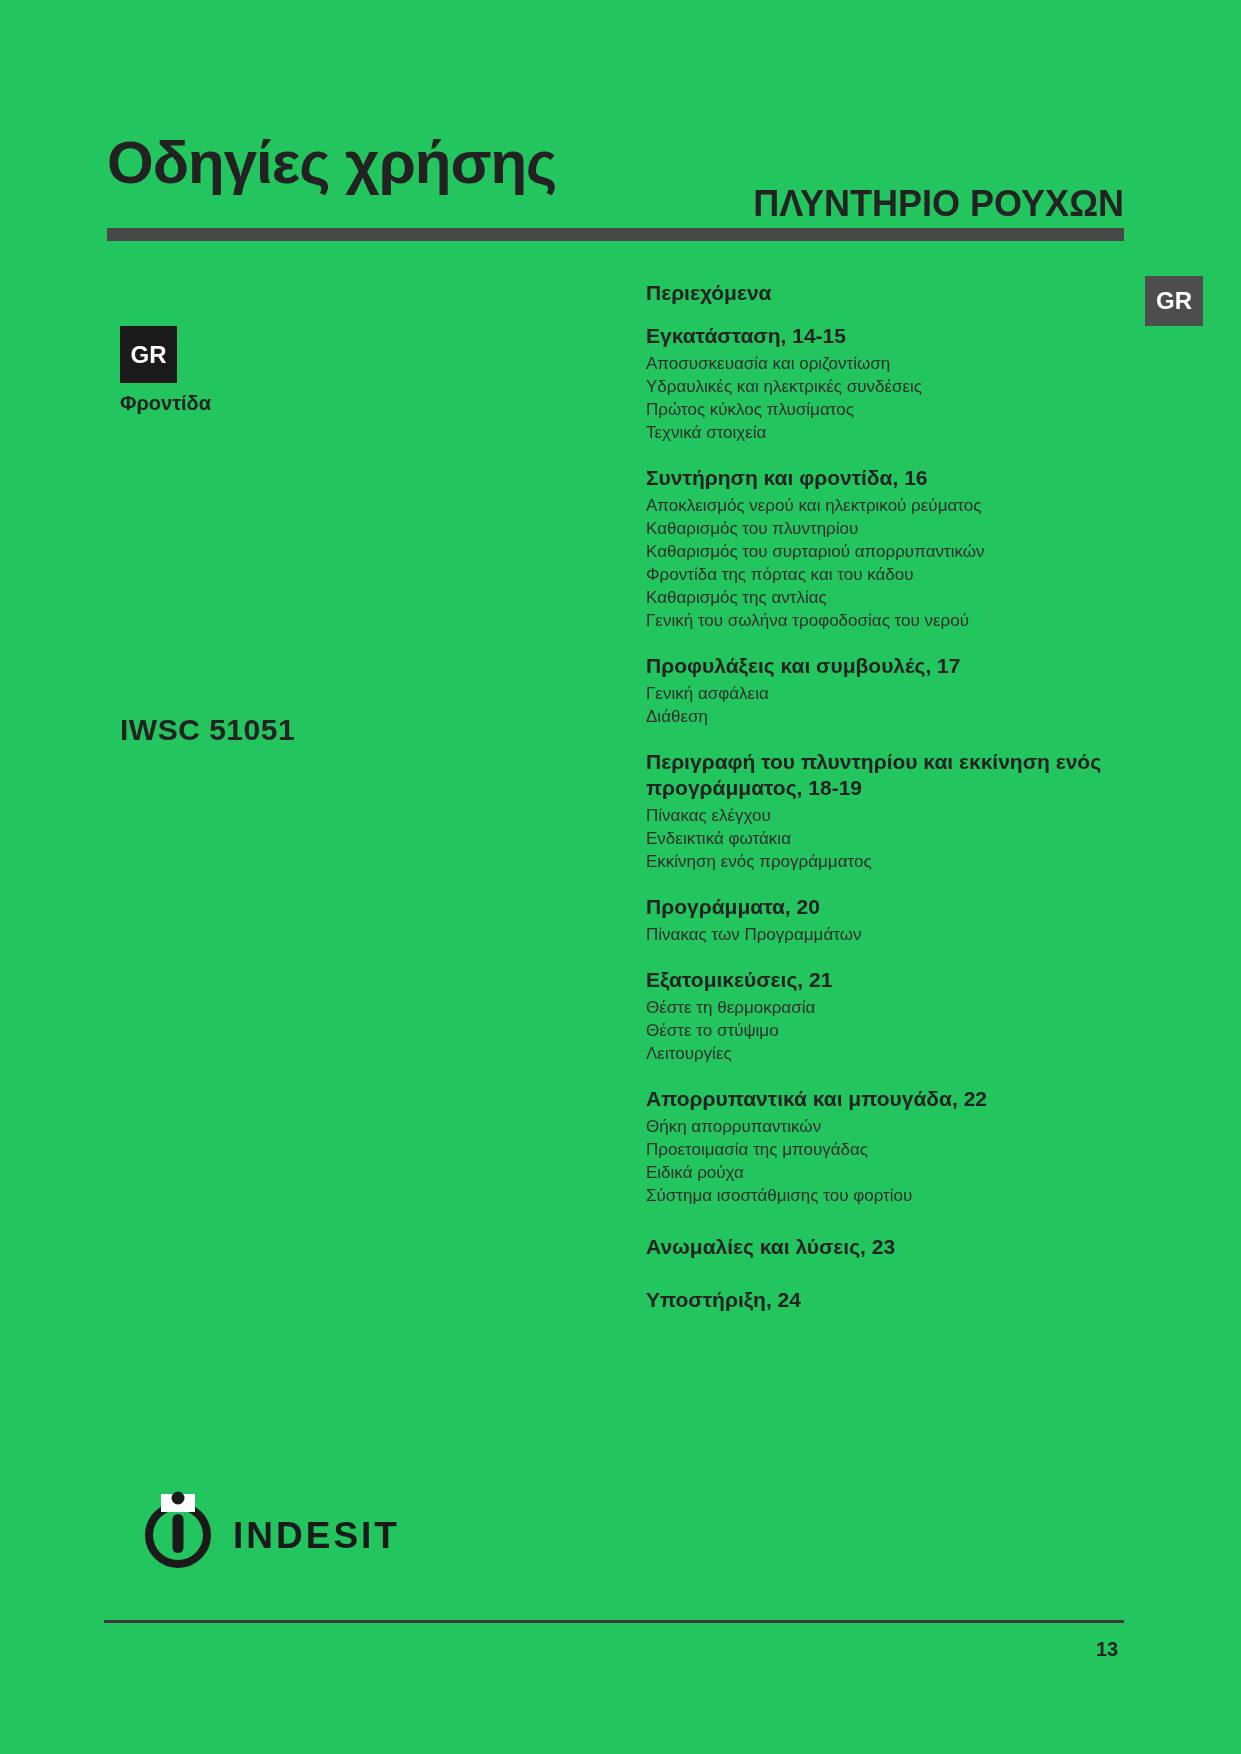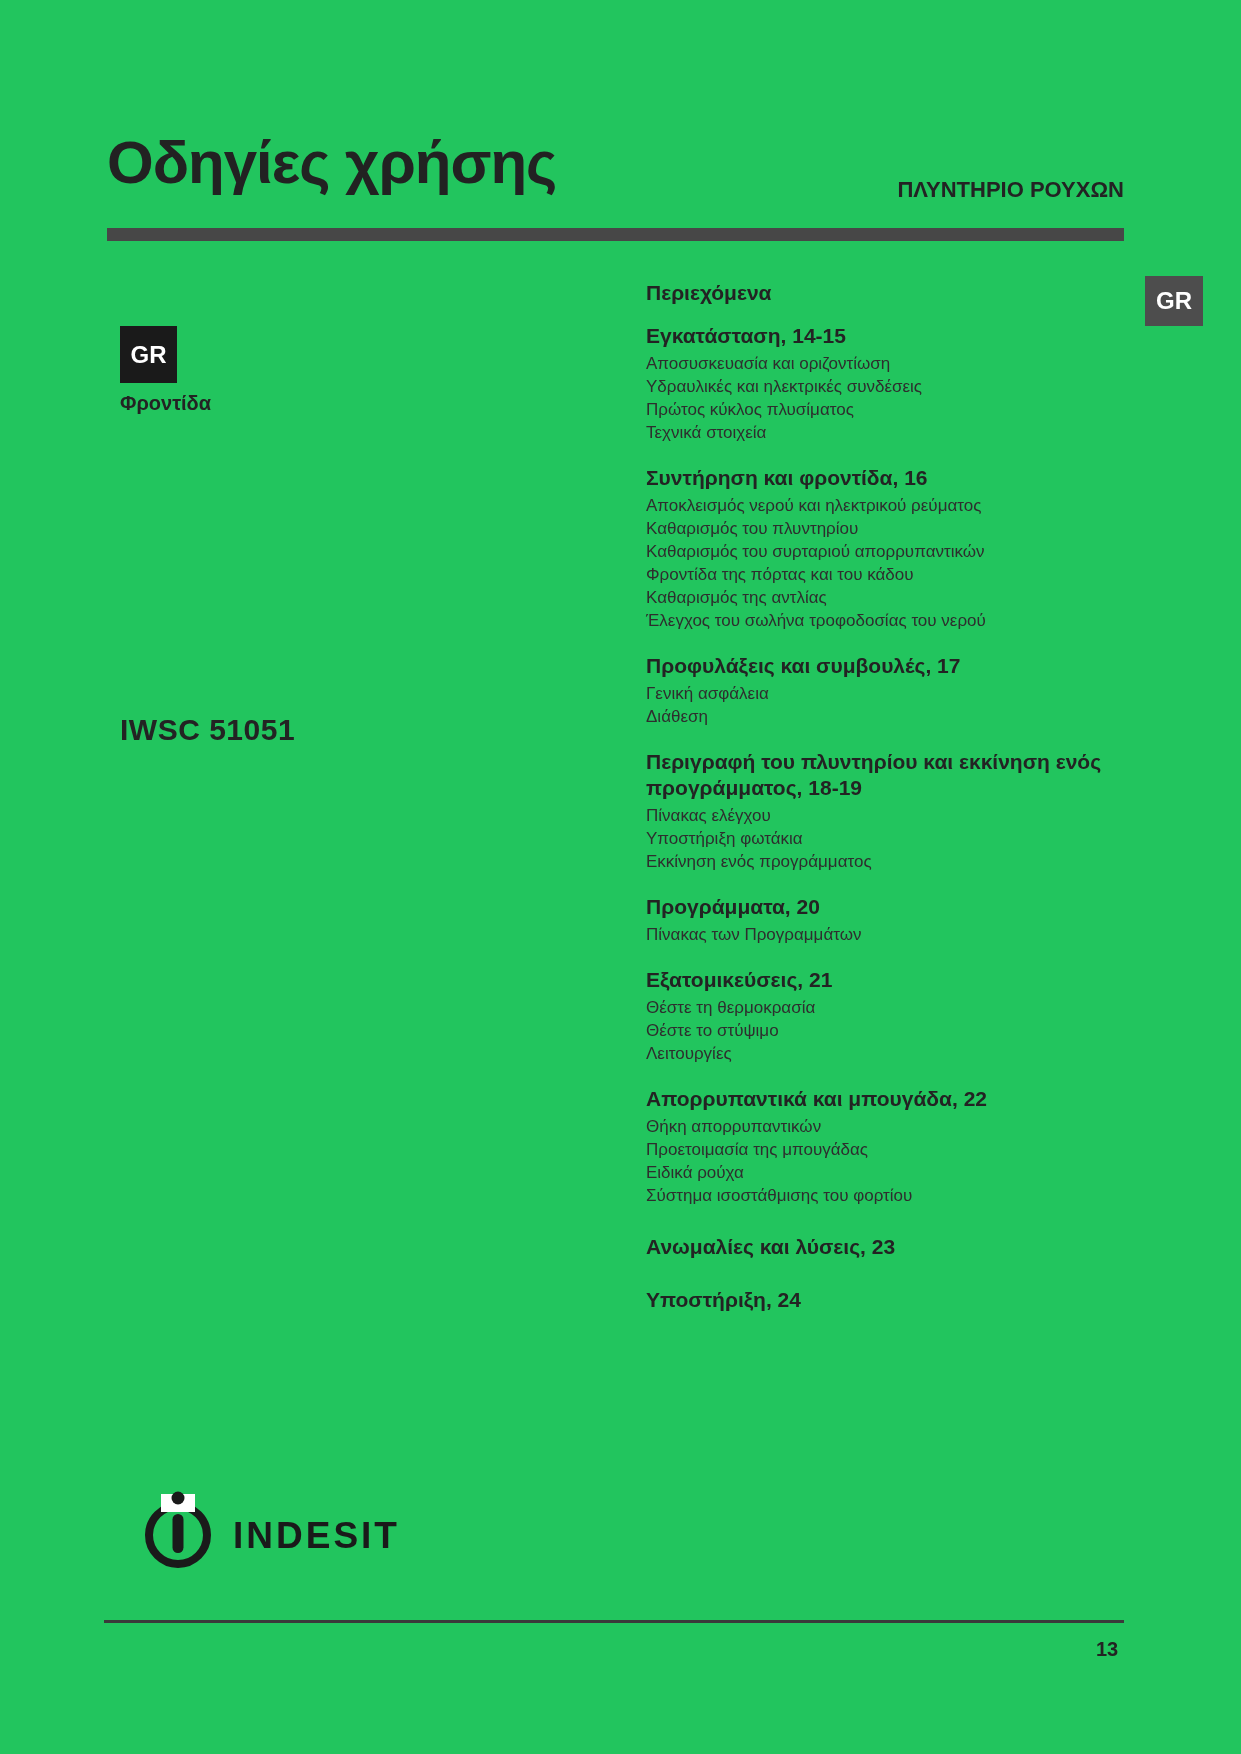--- a/index.html
+++ b/index.html
@@ -15,22 +15,22 @@
     position:absolute;
     left:107px; top:92px;
     font-size:60px;
     font-weight:bold;
     letter-spacing:-1px;
     line-height:62px;
     color:#222222;
   }
   .appliance-type{
     position:absolute;
-    right:117px; top:177px;
-    font-size:22px;
+    right:117px; top:183px;
+    font-size:36px;
     font-weight:bold;
     color:#232323;
   }
   .rule-bar{
     position:absolute;
     left:107px; top:228px;
     width:1017px; height:13px;
     background:#474747;
   }
   .gr-tab-right{
@@ -162,41 +162,41 @@
               <li>Αποκλεισμός νερού και ηλεκτρικού ρεύματος</li>
 
               <li>Καθαρισμός του πλυντηρίου</li>
 
               <li>Καθαρισμός του συρταριού απορρυπαντικών</li>
 
               <li>Φροντίδα της πόρτας και του κάδου</li>
 
               <li>Καθαρισμός της αντλίας</li>
 
-              <li>Έλεγχος του σωλήνα τροφοδοσίας του νερού</li>
+              <li>Γενική του σωλήνα τροφοδοσίας του νερού</li>
             </ul>
         </div>
 
         <div class="toc-section">
           <h3 class="toc-heading">Προφυλάξεις και συμβουλές, 17</h3>
           <ul class="toc-items">
 
               <li>Γενική ασφάλεια</li>
 
               <li>Διάθεση</li>
             </ul>
         </div>
 
         <div class="toc-section">
           <h3 class="toc-heading">Περιγραφή του πλυντηρίου και εκκίνηση ενός προγράμματος, 18-19</h3>
           <ul class="toc-items">
 
               <li>Πίνακας ελέγχου</li>
 
-              <li>Υποστήριξη φωτάκια</li>
+              <li>Ενδεικτικά φωτάκια</li>
 
               <li>Εκκίνηση ενός προγράμματος</li>
             </ul>
         </div>
 
         <div class="toc-section">
           <h3 class="toc-heading">Προγράμματα, 20</h3>
           <ul class="toc-items">
 
               <li>Πίνακας των Προγραμμάτων</li>

